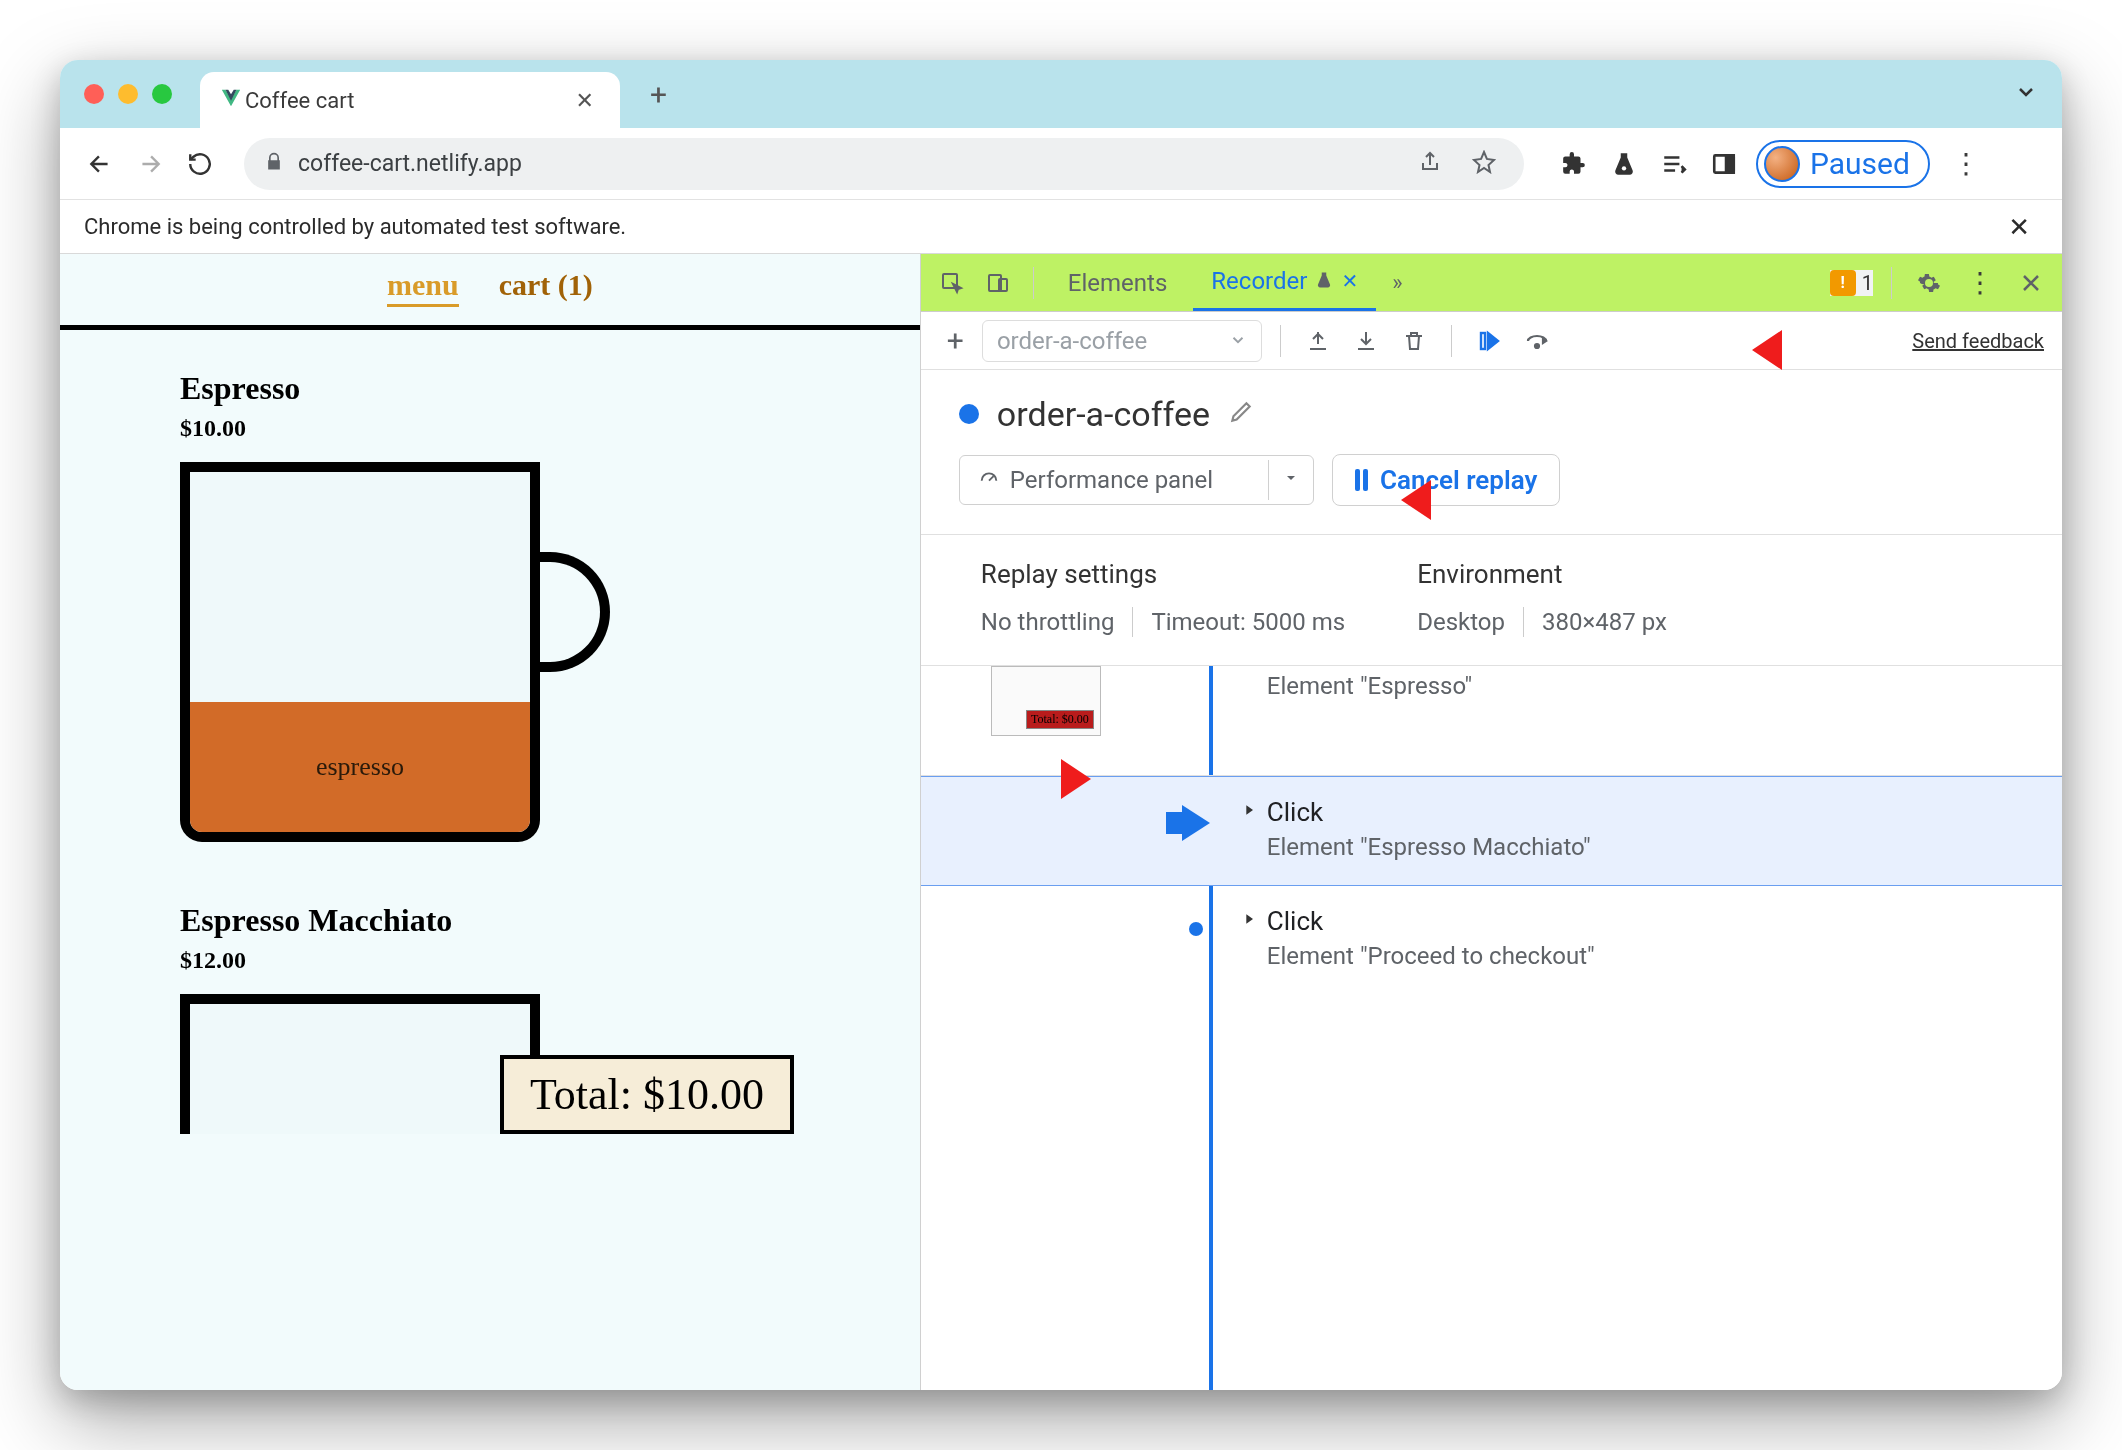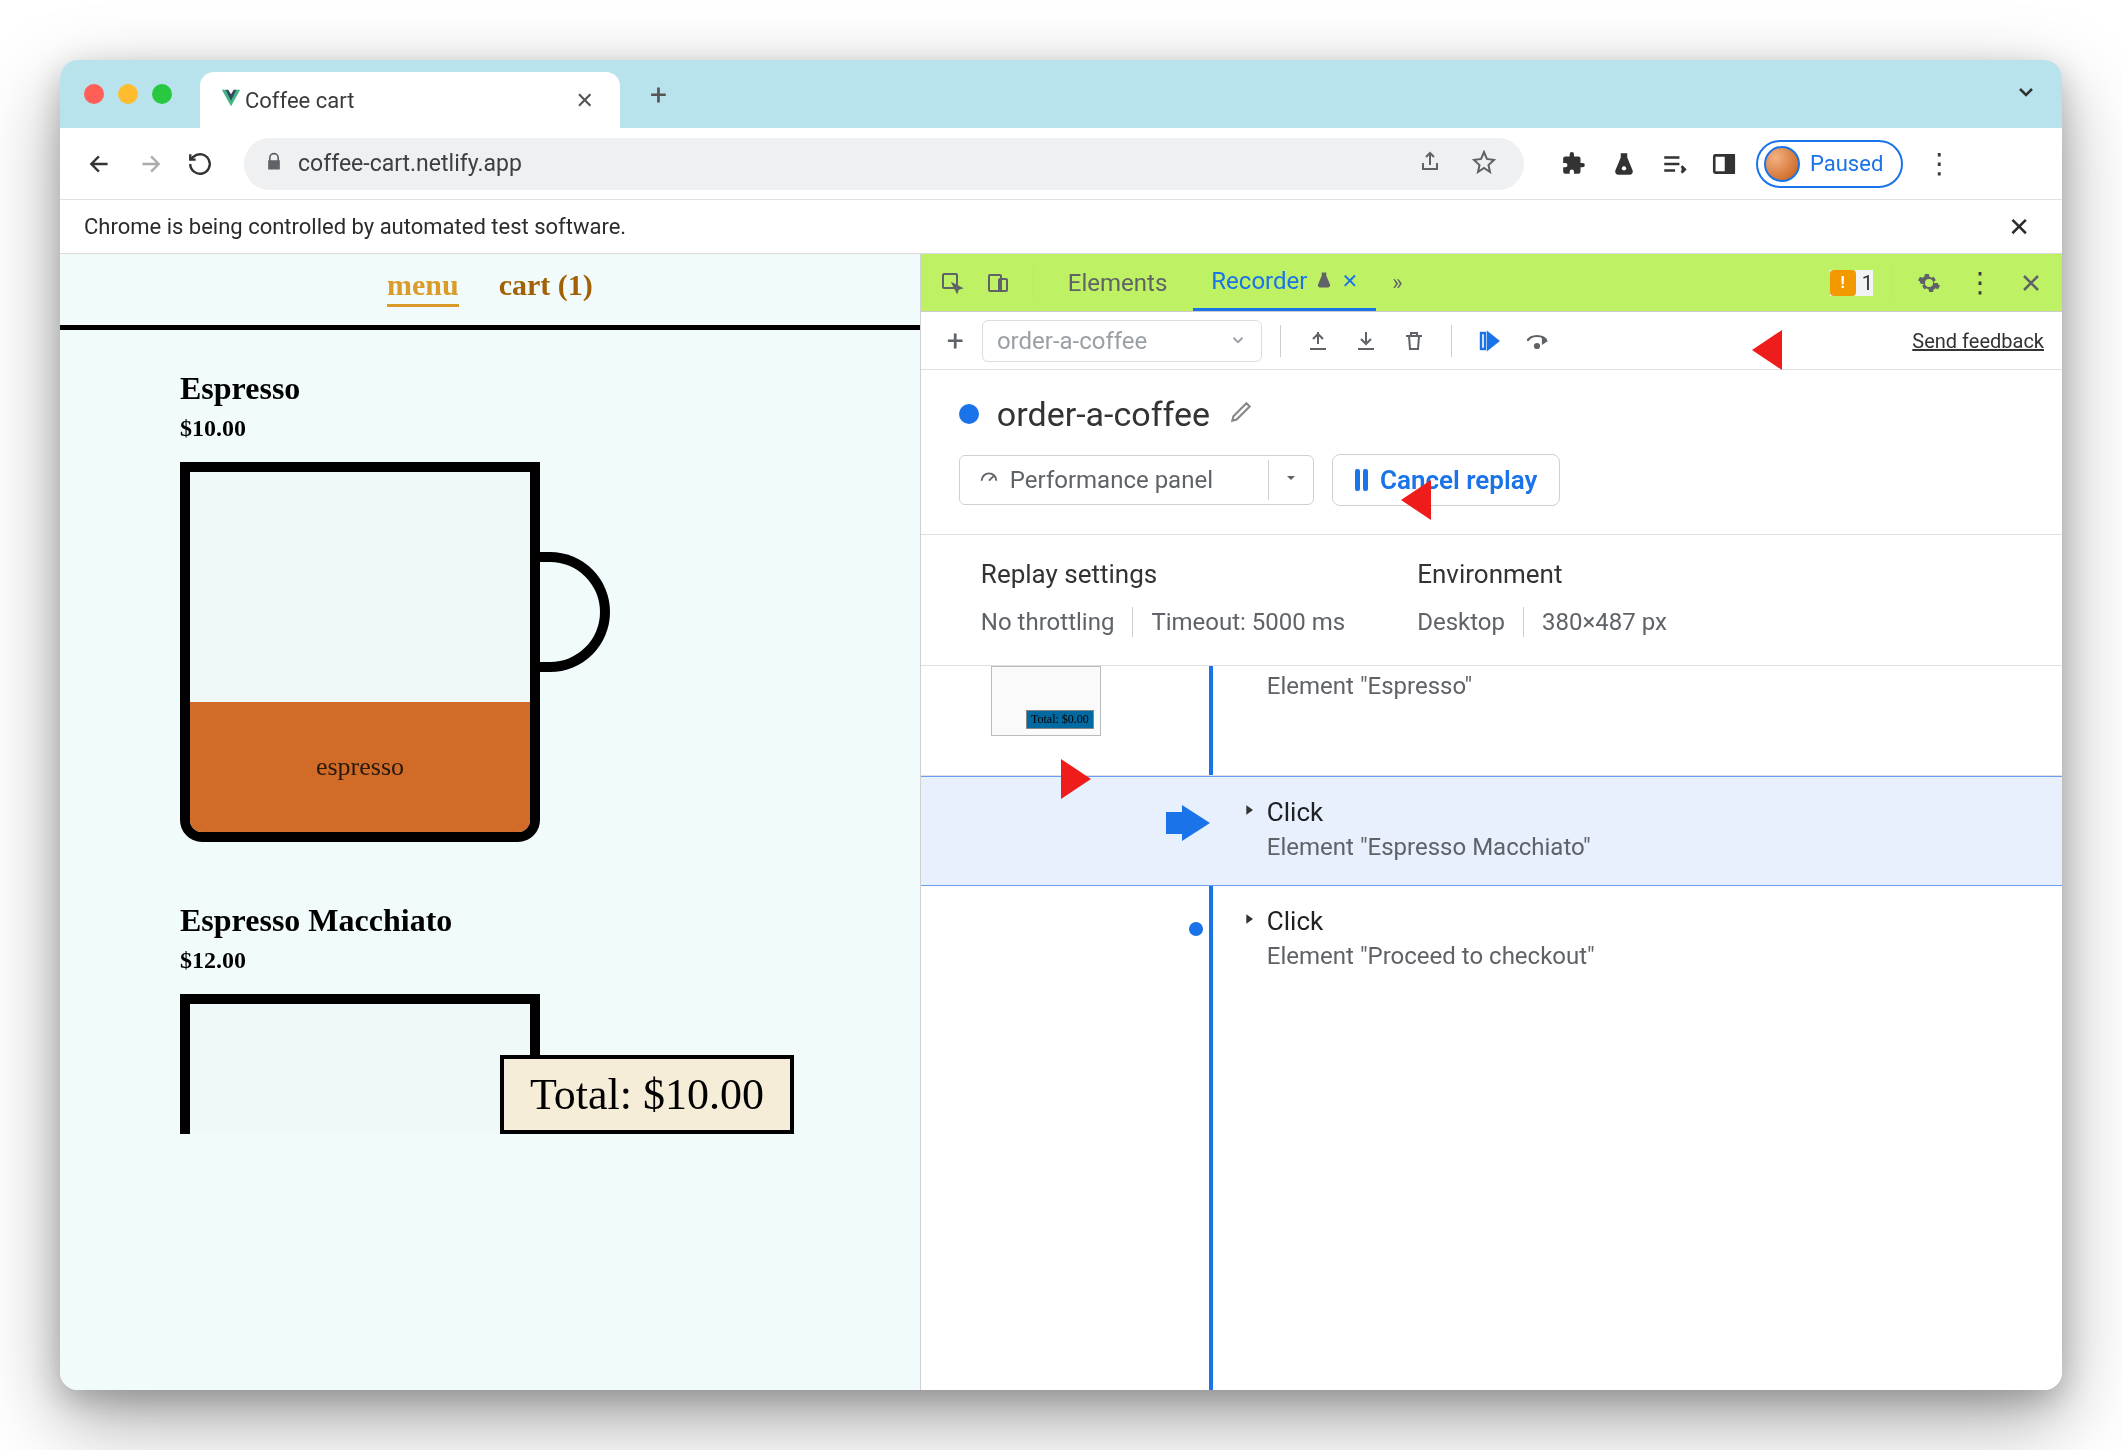--- a/index.html
+++ b/index.html
@@ -30,21 +30,21 @@
 .omnibox { flex: 1; max-width: 1280px; height: 52px; background: #eef0f1; border-radius: 26px; display: flex; align-items: center; padding: 0 20px; gap: 14px; margin: 0 14px; }
 .lock-icon { color: #5f6368; }
 .omnibox-text { font-size: 23px; color: #3c4043; flex: 1; }
 .omni-action { color: #5f6368; padding: 0 8px; cursor: pointer; }
 .omni-action svg { width: 24px; height: 24px; }
 .toolbar-right { display: flex; align-items: center; gap: 14px; margin-left: 8px; }
 .tbr-icon { width: 36px; height: 36px; display: flex; align-items: center; justify-content: center; cursor: pointer; color: #3a3a3a; }
 .tbr-icon svg { width: 26px; height: 26px; }
 .paused-chip { display: flex; align-items: center; gap: 10px; border: 2px solid #1a73e8; border-radius: 28px; padding: 4px 18px 4px 6px; cursor: pointer; }
 .avatar { width: 36px; height: 36px; border-radius: 50%; background: radial-gradient(circle at 30% 30%, #f4b183, #c55a11); border: 2px solid #1a73e8; }
-.paused-label { color: #1a73e8; font-size: 22px; }
+.paused-label { color: #1a73e8; font-size: 30px; }
 .menu-dots { font-size: 28px; color: #3a3a3a; cursor: pointer; padding: 0 8px; }
 
 
 .auto-bar { height: 54px; display: flex; align-items: center; justify-content: space-between; padding: 0 24px; border-bottom: 1px solid #d9d9d9; }
 .auto-text { font-size: 22px; color: #2b2b2b; }
 .auto-close { font-size: 26px; color: #2b2b2b; cursor: pointer; padding: 0 8px; }
 
 
 .main-split { display: flex; height: calc(100% - 68px - 72px - 54px); }
 .page-pane { width: 43%; border-right: 1px solid #d0d0d0; background: #f2fbfc; position: relative; overflow: hidden; }
@@ -110,21 +110,21 @@
 .settings-vals { display: flex; align-items: center; font-size: 24px; color: #5f6368; }
 .settings-vals .vsep { width: 1px; height: 30px; background: #ccc; margin: 0 18px; }
 
 
 .timeline { position: relative; flex: 1; overflow: hidden; }
 .tl-line { position: absolute; left: 288px; top: 0; bottom: 0; width: 4px; background: #1a73e8; }
 .step { display: flex; align-items: flex-start; padding: 20px 40px 20px 0; border-bottom: 1px solid #e0e0e0; position: relative; min-height: 110px; }
 .step.highlight { background: #e8f0fe; border-top: 1px solid #6a9ef0; border-bottom: 1px solid #6a9ef0; }
 .step-thumb { width: 180px; margin-left: 30px; margin-right: 40px; }
 .mini-thumb { width: 110px; height: 70px; border: 1px solid #bbb; background: #fafafa; position: relative; margin-left: 40px; }
-.mini-total { position: absolute; right: 6px; bottom: 6px; font-size: 12px; border: 1px solid #888; background: #0369a1; padding: 1px 4px; font-family: Georgia, serif; }
+.mini-total { position: absolute; right: 6px; bottom: 6px; font-size: 12px; border: 1px solid #888; background: #b91c1c; padding: 1px 4px; font-family: Georgia, serif; }
 .step-marker { width: 50px; display: flex; justify-content: center; margin-top: 8px; position: relative; z-index: 2; }
 .marker-dot { width: 14px; height: 14px; border-radius: 50%; background: #1a73e8; margin-top: 8px; }
 .marker-arrow { width: 0; height: 0; border-top: 18px solid transparent; border-bottom: 18px solid transparent; border-left: 28px solid #1a73e8; position: relative; }
 .marker-arrow::before { content: ''; position: absolute; left: -44px; top: -11px; width: 20px; height: 22px; background: #1a73e8; }
 .step-body { flex: 1; margin-left: 20px; }
 .step-title-row { display: flex; align-items: center; gap: 10px; }
 .step-caret { color: #333; }
 .step-caret svg { width: 16px; height: 16px; }
 .step-title { font-size: 26px; color: #202124; }
 .step-sub { font-size: 24px; color: #5f6368; margin-top: 6px; margin-left: 26px; }

